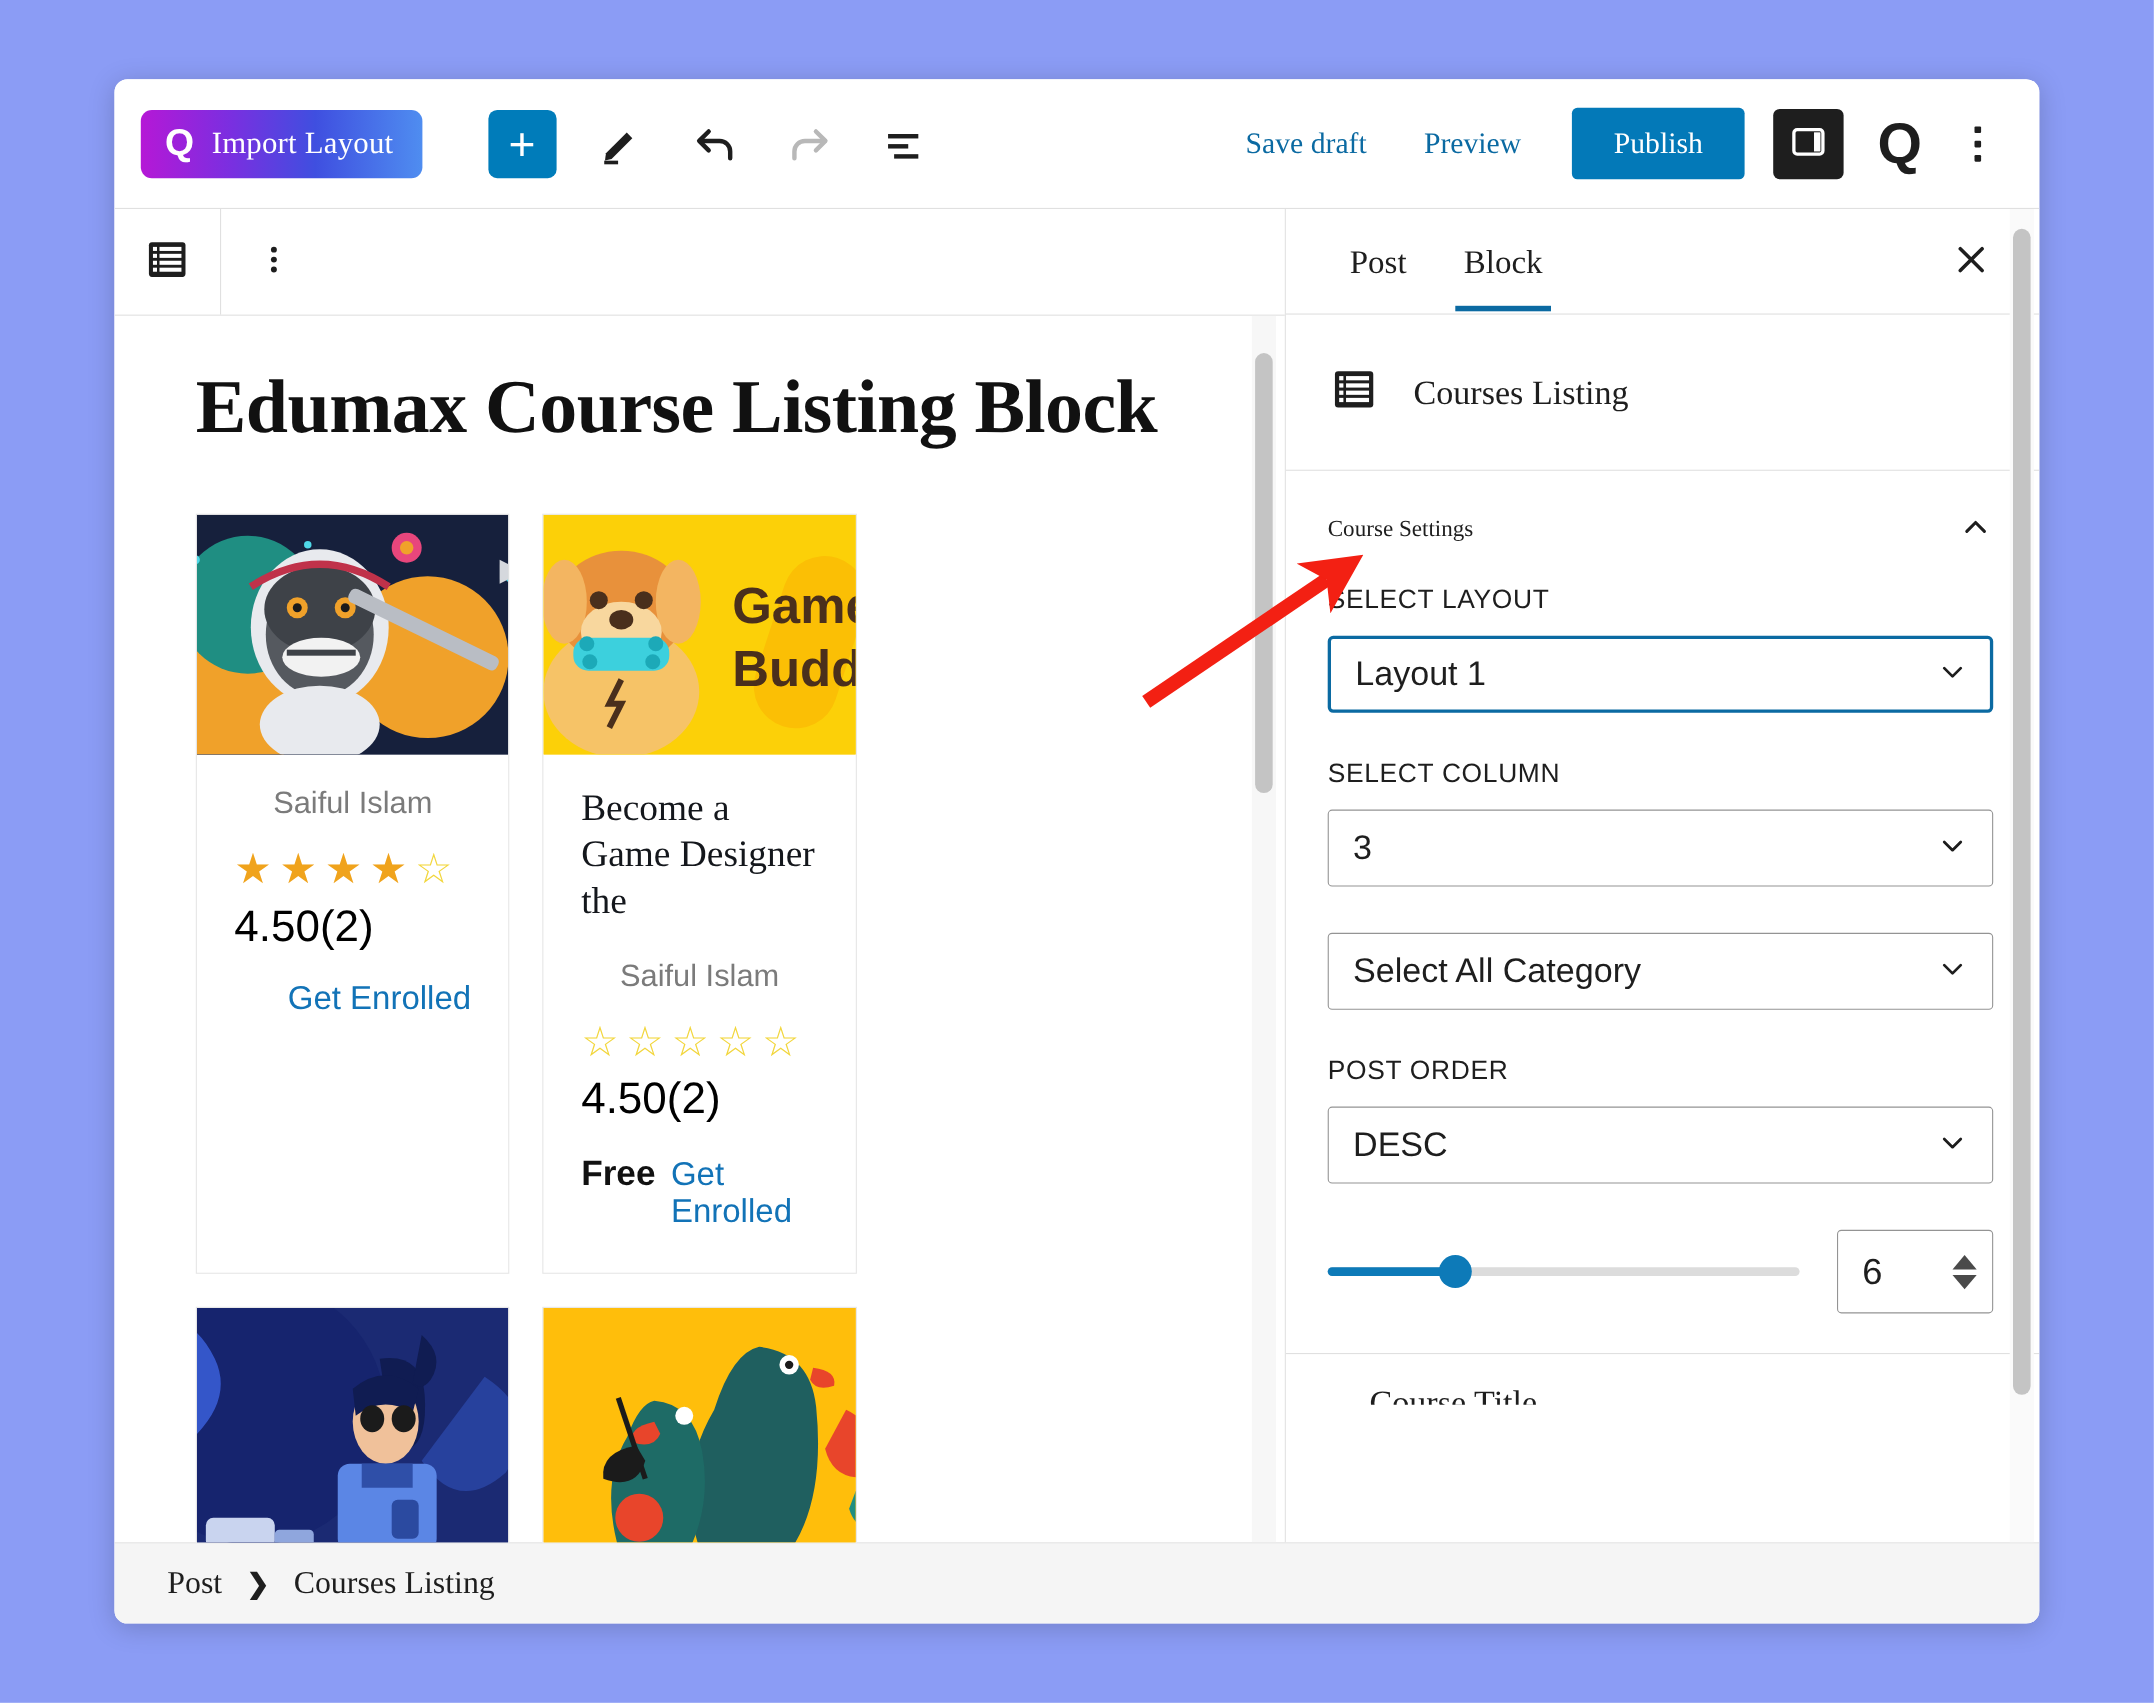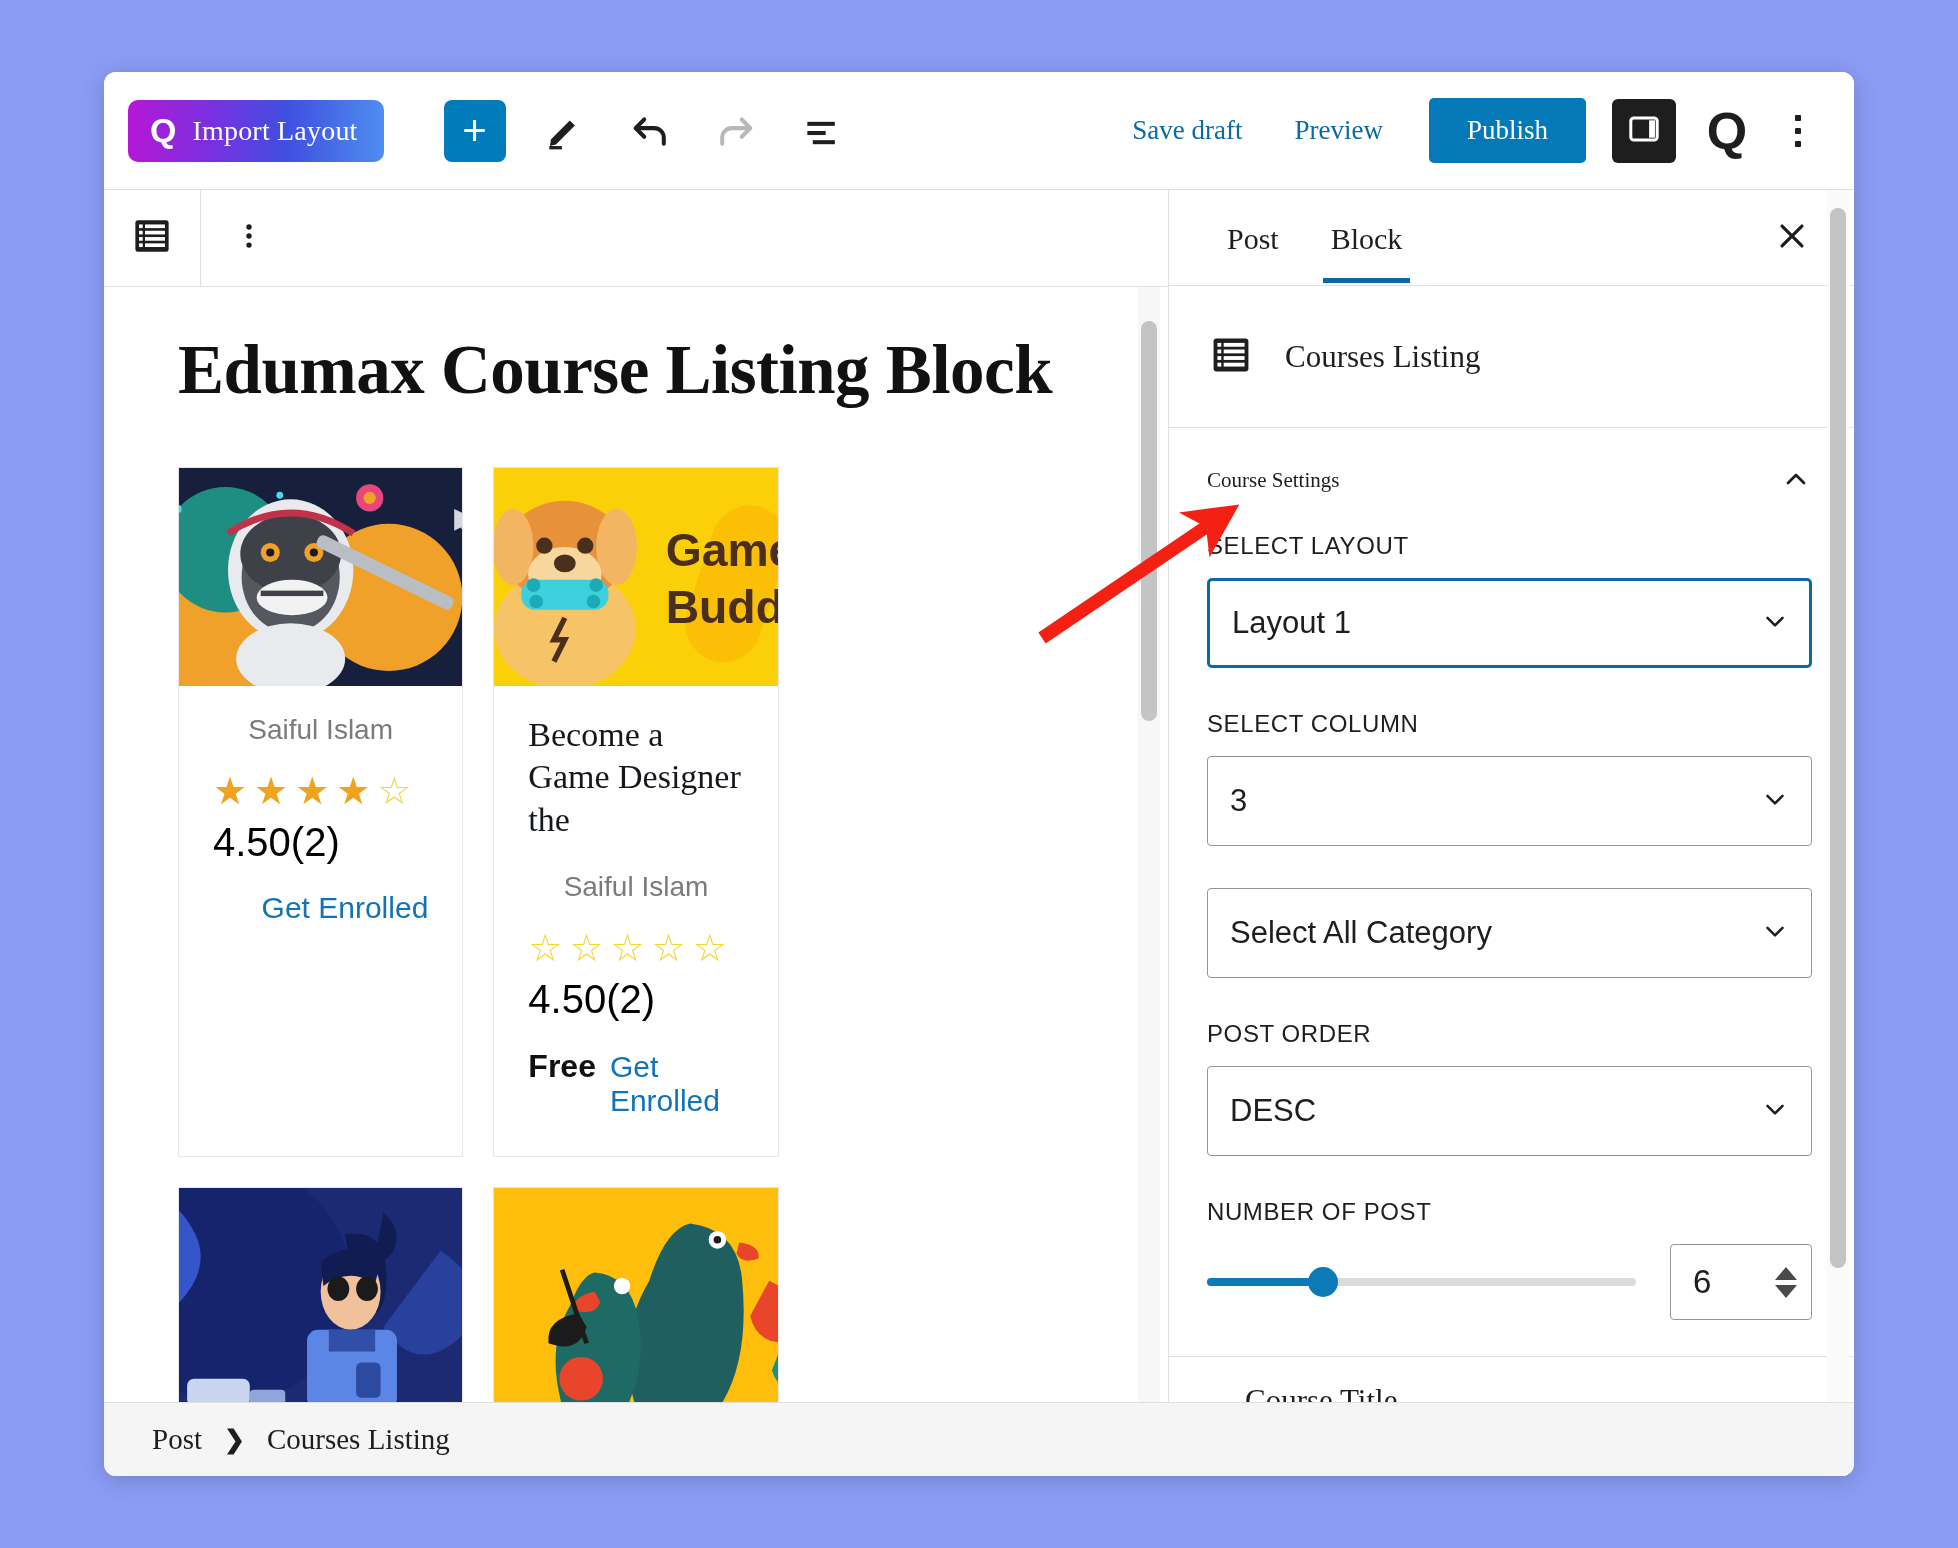--- a/index.html
+++ b/index.html
@@ -403,21 +403,21 @@
     color: #1e1e1e;
     text-transform: uppercase;
     margin: 0 0 18px 0;
     font-weight: 400;
   }
   .select-wrap {
     position: relative;
     margin-bottom: 42px;
   }
   .select-box {
-    height: 90px;
+    height: 70px;
     border: 1px solid #949494;
     border-radius: 4px;
     display: flex;
     align-items: center;
     padding: 0 58px 0 22px;
     font-family: "Liberation Sans", sans-serif;
     font-size: 31px;
     color: #1e1e1e;
     box-sizing: border-box;
     background: #fff;
@@ -901,21 +901,20 @@
         <div class="field-label">POST ORDER</div>
         <div class="select-wrap">
           <div class="select-box">DESC</div>
           <span class="select-chev">
             <svg width="30" height="30" viewBox="0 0 24 24" fill="none">
               <path d="M6 9.5l6 6 6-6" stroke="#1e1e1e" stroke-width="2" stroke-linecap="round" stroke-linejoin="round"></path>
             </svg>
           </span>
         </div>
 
-        <div class="field-label">NUMBER OF POST</div>
         <div class="slider-row">
           <div class="range-track">
             <div class="range-fill" style="width: 27%;"></div>
             <div class="range-knob" style="left: 27%;"></div>
           </div>
           <div class="number-box">
             <span class="val">6</span>
             <span class="spinner">
               <span class="spin-arrow spin-up"></span>
               <span class="spin-arrow spin-down"></span>

